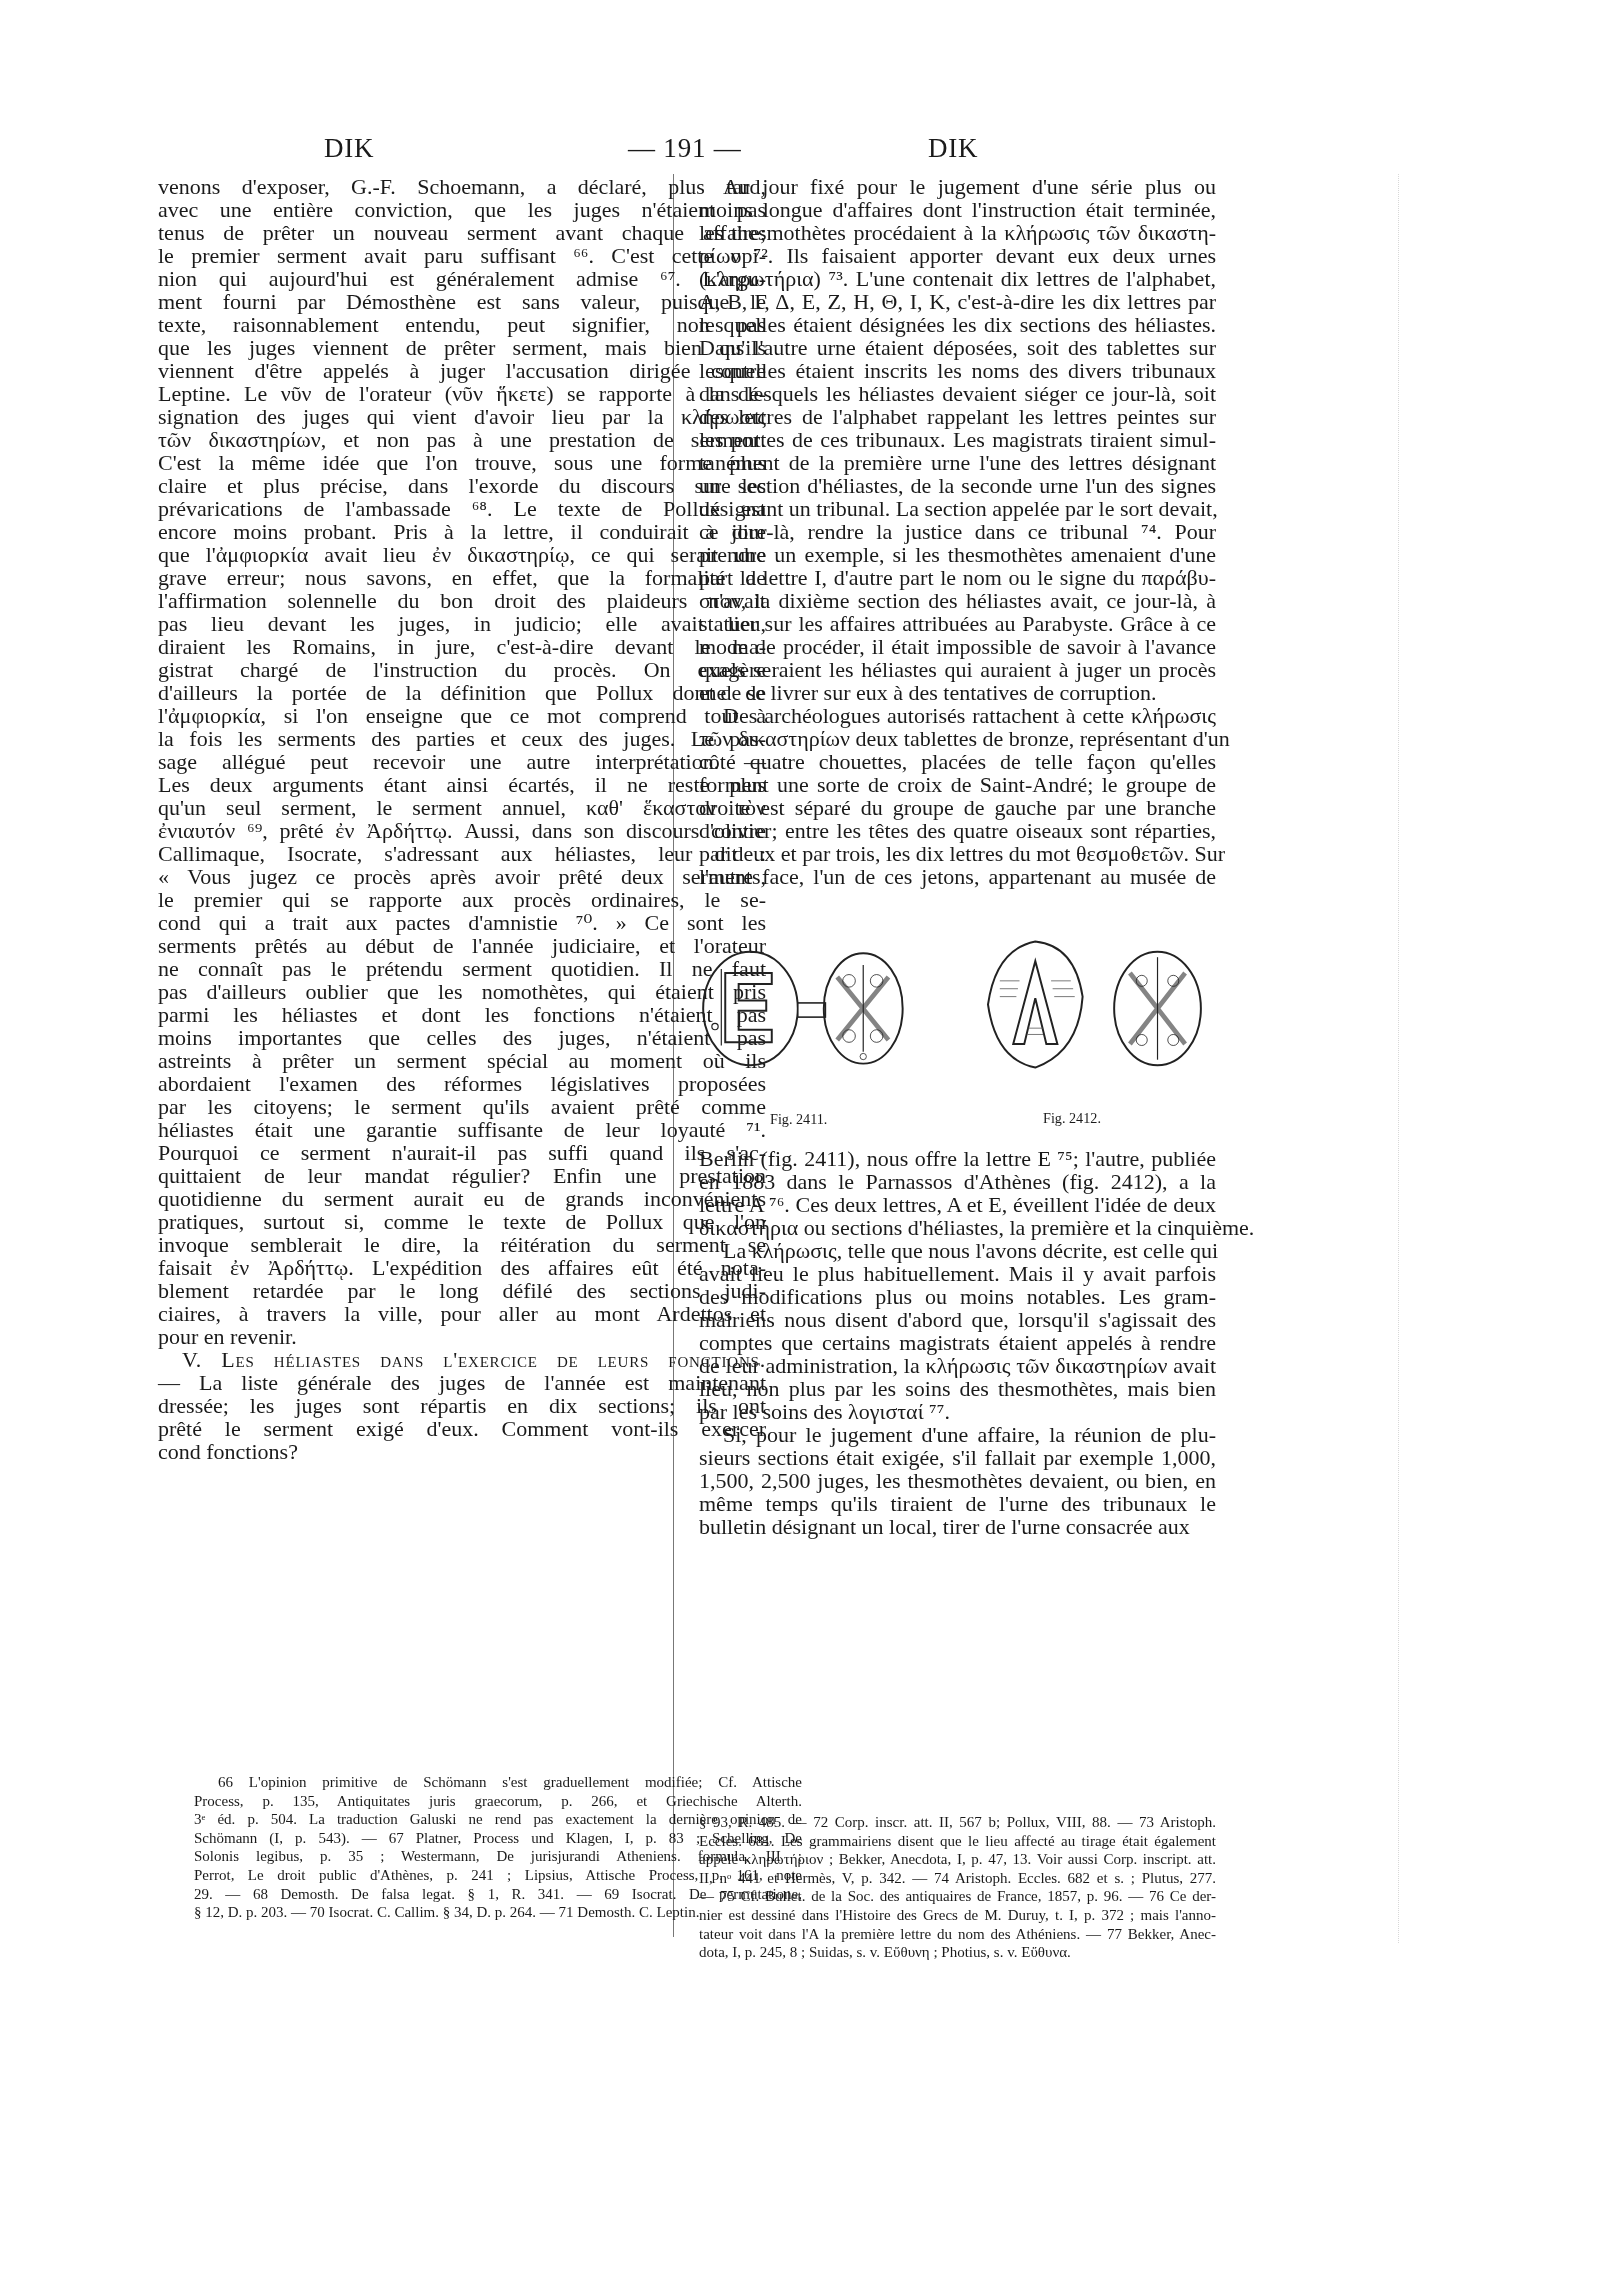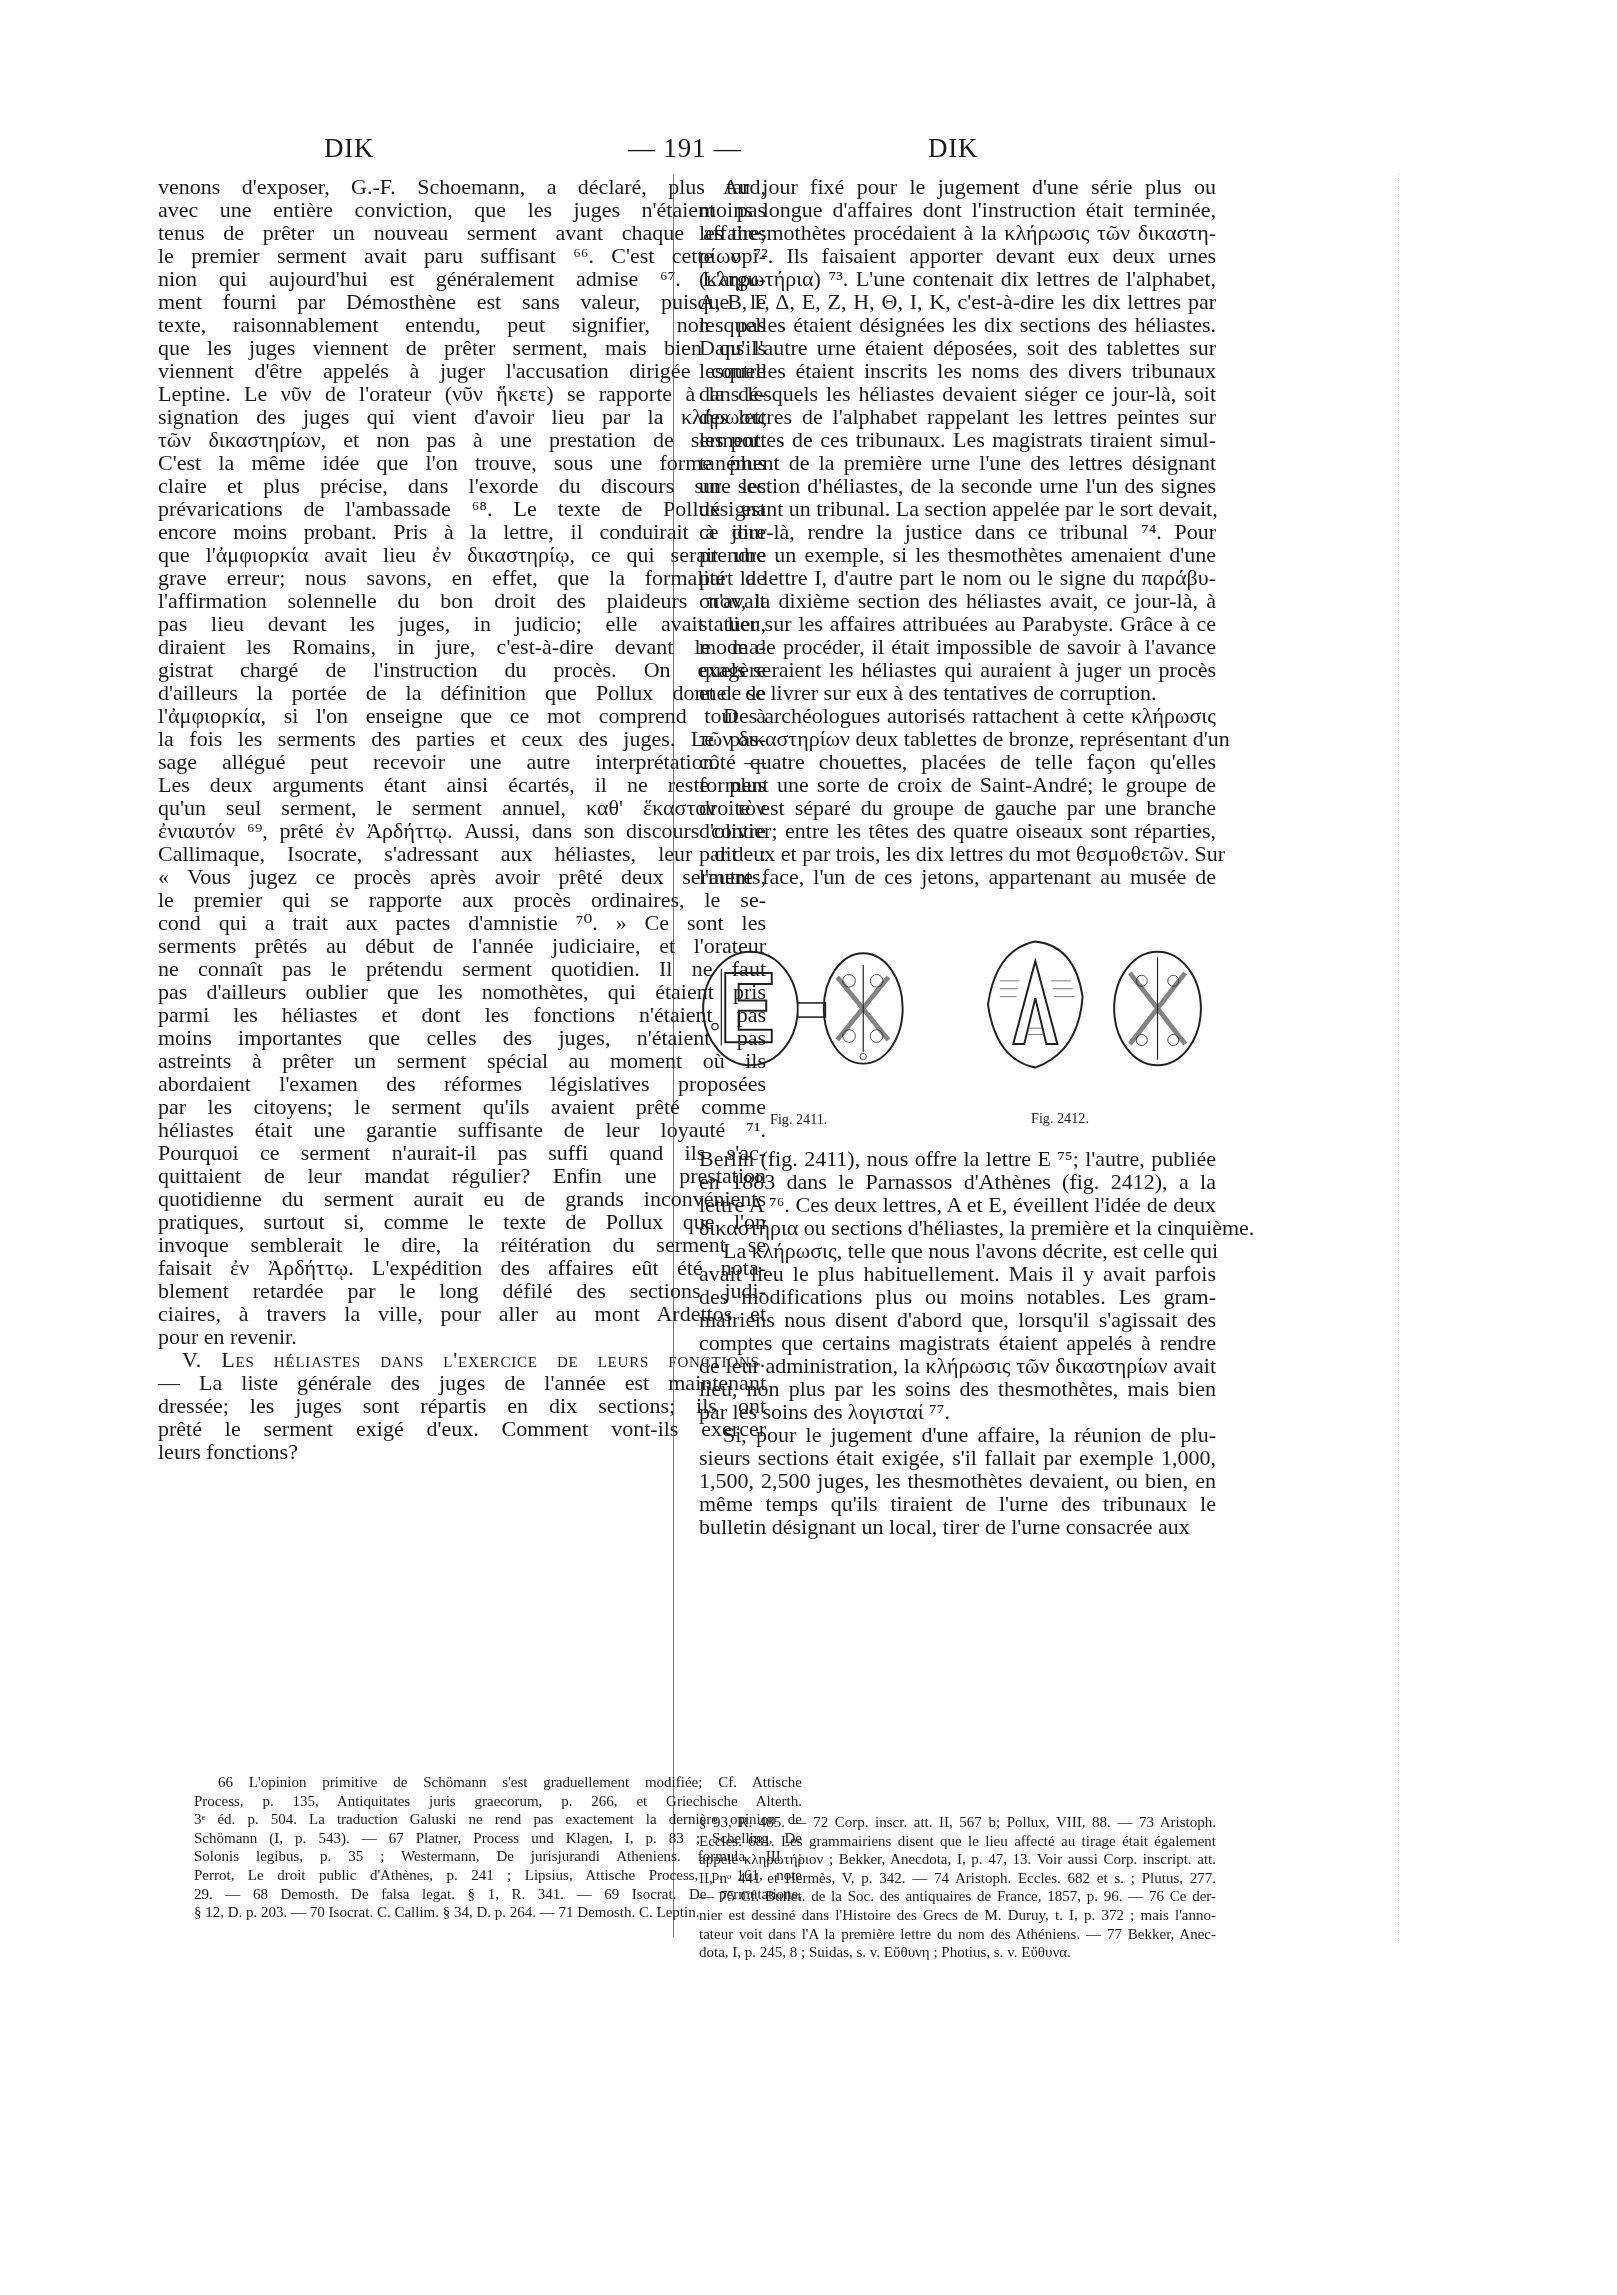--- a/index.html
+++ b/index.html
@@ -95,21 +95,21 @@
         <span class="line">faisait ἐν Ἀρδήττῳ. L'expédition des affaires eût été nota-</span>
         <span class="line">blement retardée par le long défilé des sections judi-</span>
         <span class="line">ciaires, à travers la ville, pour aller au mont Ardettos et</span>
         <span class="line last">pour en revenir.</span>
       </div>
     <span class="line indent sc">V. Les héliastes dans l'exercice de leurs fonctions.</span>
     <div id="left-section-lines">
         <span class="line">— La liste générale des juges de l'année est maintenant</span>
         <span class="line">dressée; les juges sont répartis en dix sections; ils ont</span>
         <span class="line">prêté le serment exigé d'eux. Comment vont-ils exercer</span>
-        <span class="line last">leurs fonctions?</span>
+        <span class="line last">cond fonctions?</span>
       </div>
   </div>
 
   <div class="col col-right">
     <div id="right-lines-1">
         <span class="line indent">Au jour fixé pour le jugement d'une série plus ou</span>
         <span class="line">moins longue d'affaires dont l'instruction était terminée,</span>
         <span class="line">les thesmothètes procédaient à la κλήρωσις τῶν δικαστη-</span>
         <span class="line">ρίων ⁷². Ils faisaient apporter devant eux deux urnes</span>
         <span class="line">(κληρωτήρια) ⁷³. L'une contenait dix lettres de l'alphabet,</span>
@@ -182,21 +182,21 @@
         <g>
           <ellipse cx="245" cy="135" rx="55" ry="72" fill="none" stroke="#222" stroke-width="2.5"></ellipse>
           <path d="M210 90 L280 180 M280 90 L210 180" stroke="#333" stroke-width="6" opacity="0.6"></path>
           <circle cx="225" cy="100" r="7" fill="none" stroke="#222"></circle>
           <circle cx="265" cy="100" r="7" fill="none" stroke="#222"></circle>
           <circle cx="225" cy="175" r="7" fill="none" stroke="#222"></circle>
           <circle cx="265" cy="175" r="7" fill="none" stroke="#222"></circle>
           <line x1="245" y1="70" x2="245" y2="200" stroke="#222" stroke-width="1.5"></line>
         </g>
       </svg>
-      <span class="caption" style="left:332px;top:205px">Fig. 2412.</span>
+      <span class="caption" style="left:344px;top:205px">Fig. 2412.</span>
     </div>
 
     <div id="right-lines-2">
         <span class="line">Berlin (fig. 2411), nous offre la lettre E ⁷⁵; l'autre, publiée</span>
         <span class="line">en 1883 dans le Parnassos d'Athènes (fig. 2412), a la</span>
         <span class="line">lettre A ⁷⁶. Ces deux lettres, A et E, éveillent l'idée de deux</span>
         <span class="line last">δικαστήρια ou sections d'héliastes, la première et la cinquième.</span>
         <span class="line indent">La κλήρωσις, telle que nous l'avons décrite, est celle qui</span>
         <span class="line">avait lieu le plus habituellement. Mais il y avait parfois</span>
         <span class="line">des modifications plus ou moins notables. Les gram-</span>

